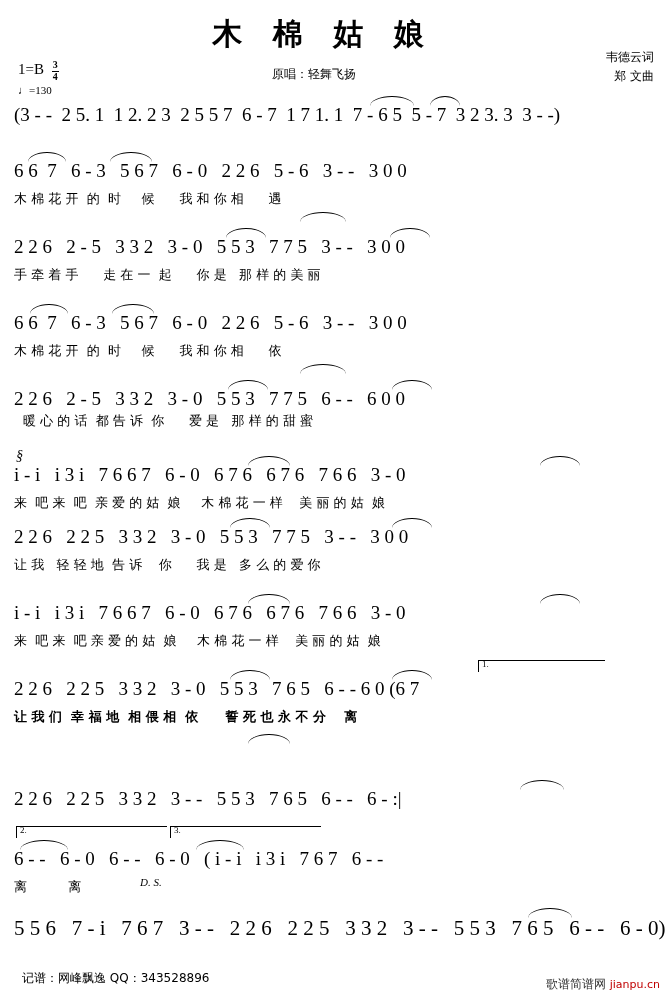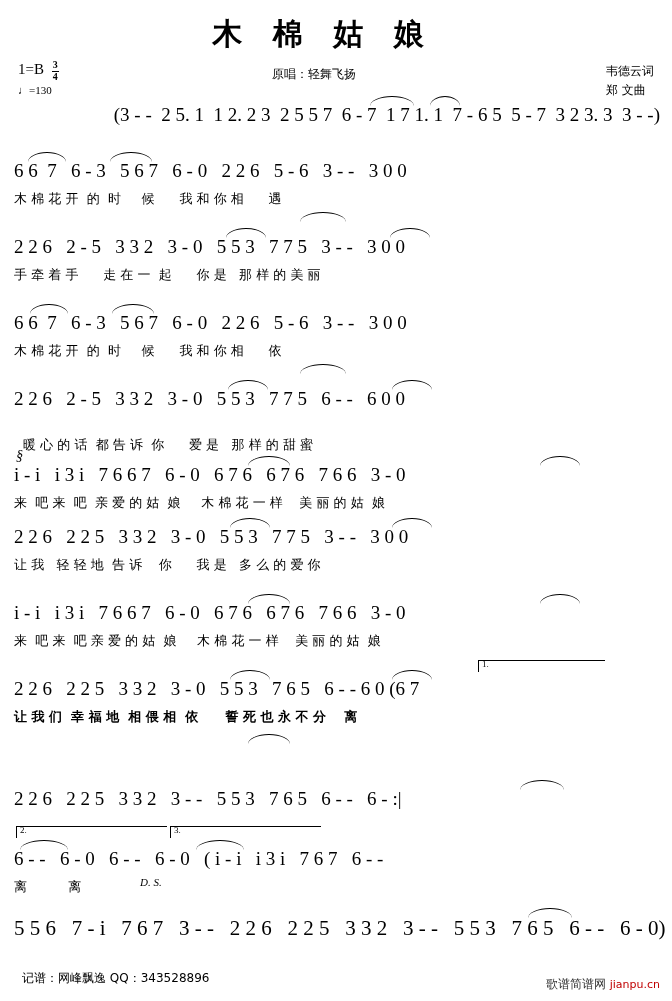--- a/index.html
+++ b/index.html
@@ -45,23 +45,24 @@
     font-size:11px;
     font-family:"Liberation Serif", serif;
   }
 
   .credit-orig{
     position:absolute;left:272px;top:66px;
     font-family:"DejaVu Sans", sans-serif;
     font-size:12px;
   }
   .credit-right{
-    position:absolute;right:18px;top:62px;
-    font-family:"DejaVu Sans", sans-serif;
-    font-size:12px;
+    position:absolute;right:18px;top:48px;
+    font-family:"DejaVu Sans", sans-serif;
+    font-size:12px;
+    text-align:right;
     line-height:1.55;
   }
 
   
   .row{
     position:absolute;
     left:14px;width:646px;
     font-family:"Liberation Serif", serif;
     font-size:19px;
     white-space:pre;
@@ -137,21 +138,21 @@
 
   <div class="tempo">♩=130</div>
 
   <div class="credit-orig">原唱：轻舞飞扬</div>
 
   <div class="credit-right">
     <div>韦德云词</div>
     <div>郑  文曲</div>
   </div>
 
-  <div class="row" style="top:104px;text-align:right;">(3 - -  2 5. 1  1 2. 2 3  2 5 5 7  6 - 7  1 7 1. 1  7 - 6 5  5 - 7  3 2 3. 3  3 - -)</div>
+  <div class="row" style="top:104px;">(3 - -  2 5. 1  1 2. 2 3  2 5 5 7  6 - 7  1 7 1. 1  7 - 6 5  5 - 7  3 2 3. 3  3 - -)</div>
   <div class="slur" style="left:370px;top:96px;width:44px;"></div>
   <div class="slur" style="left:430px;top:96px;width:30px;"></div>
 
   <div class="row" style="top:160px;">6 6  7   6 - 3   5 6 7   6 - 0   2 2 6   5 - 6   3 - -   3 0 0</div>
   <div class="lyr" style="top:190px;">木 棉 花 开  的  时     候      我 和 你 相      遇</div>
   <div class="slur" style="left:28px;top:152px;width:38px;"></div>
   <div class="slur" style="left:110px;top:152px;width:42px;"></div>
   <div class="slur" style="left:300px;top:212px;width:46px;"></div>
 
   <div class="row" style="top:236px;">2 2 6   2 - 5   3 3 2   3 - 0   5 5 3   7 7 5   3 - -   3 0 0</div>
@@ -159,21 +160,21 @@
   <div class="slur" style="left:226px;top:228px;width:40px;"></div>
   <div class="slur" style="left:390px;top:228px;width:40px;"></div>
 
   <div class="row" style="top:312px;">6 6  7   6 - 3   5 6 7   6 - 0   2 2 6   5 - 6   3 - -   3 0 0</div>
   <div class="lyr" style="top:342px;">木 棉 花 开  的  时     候      我 和 你 相      依</div>
   <div class="slur" style="left:30px;top:304px;width:38px;"></div>
   <div class="slur" style="left:112px;top:304px;width:42px;"></div>
   <div class="slur" style="left:300px;top:364px;width:46px;"></div>
 
   <div class="row" style="top:388px;">2 2 6   2 - 5   3 3 2   3 - 0   5 5 3   7 7 5   6 - -   6 0 0</div>
-  <div class="lyr" style="top:436px;padding-left:9px;">暖 心 的 话  都 告 诉  你      爱 是   那 样 的 甜 蜜</div>
+  <div class="lyr" style="top:412px;padding-left:9px;">暖 心 的 话  都 告 诉  你      爱 是   那 样 的 甜 蜜</div>
   <div class="slur" style="left:228px;top:380px;width:40px;"></div>
   <div class="slur" style="left:392px;top:380px;width:40px;"></div>
 
   <div class="ds" style="left:16px;top:448px;font-size:14px;">§</div>
 
   <div class="row" style="top:464px;">i - i   i 3 i   7 6 6 7   6 - 0   6 7 6   6 7 6   7 6 6   3 - 0</div>
   <div class="lyr" style="top:494px;">来  吧 来  吧  亲 爱 的 姑  娘     木 棉 花 一 样    美 丽 的 姑  娘</div>
   <div class="slur" style="left:248px;top:456px;width:42px;"></div>
   <div class="slur" style="left:540px;top:456px;width:40px;"></div>
 

